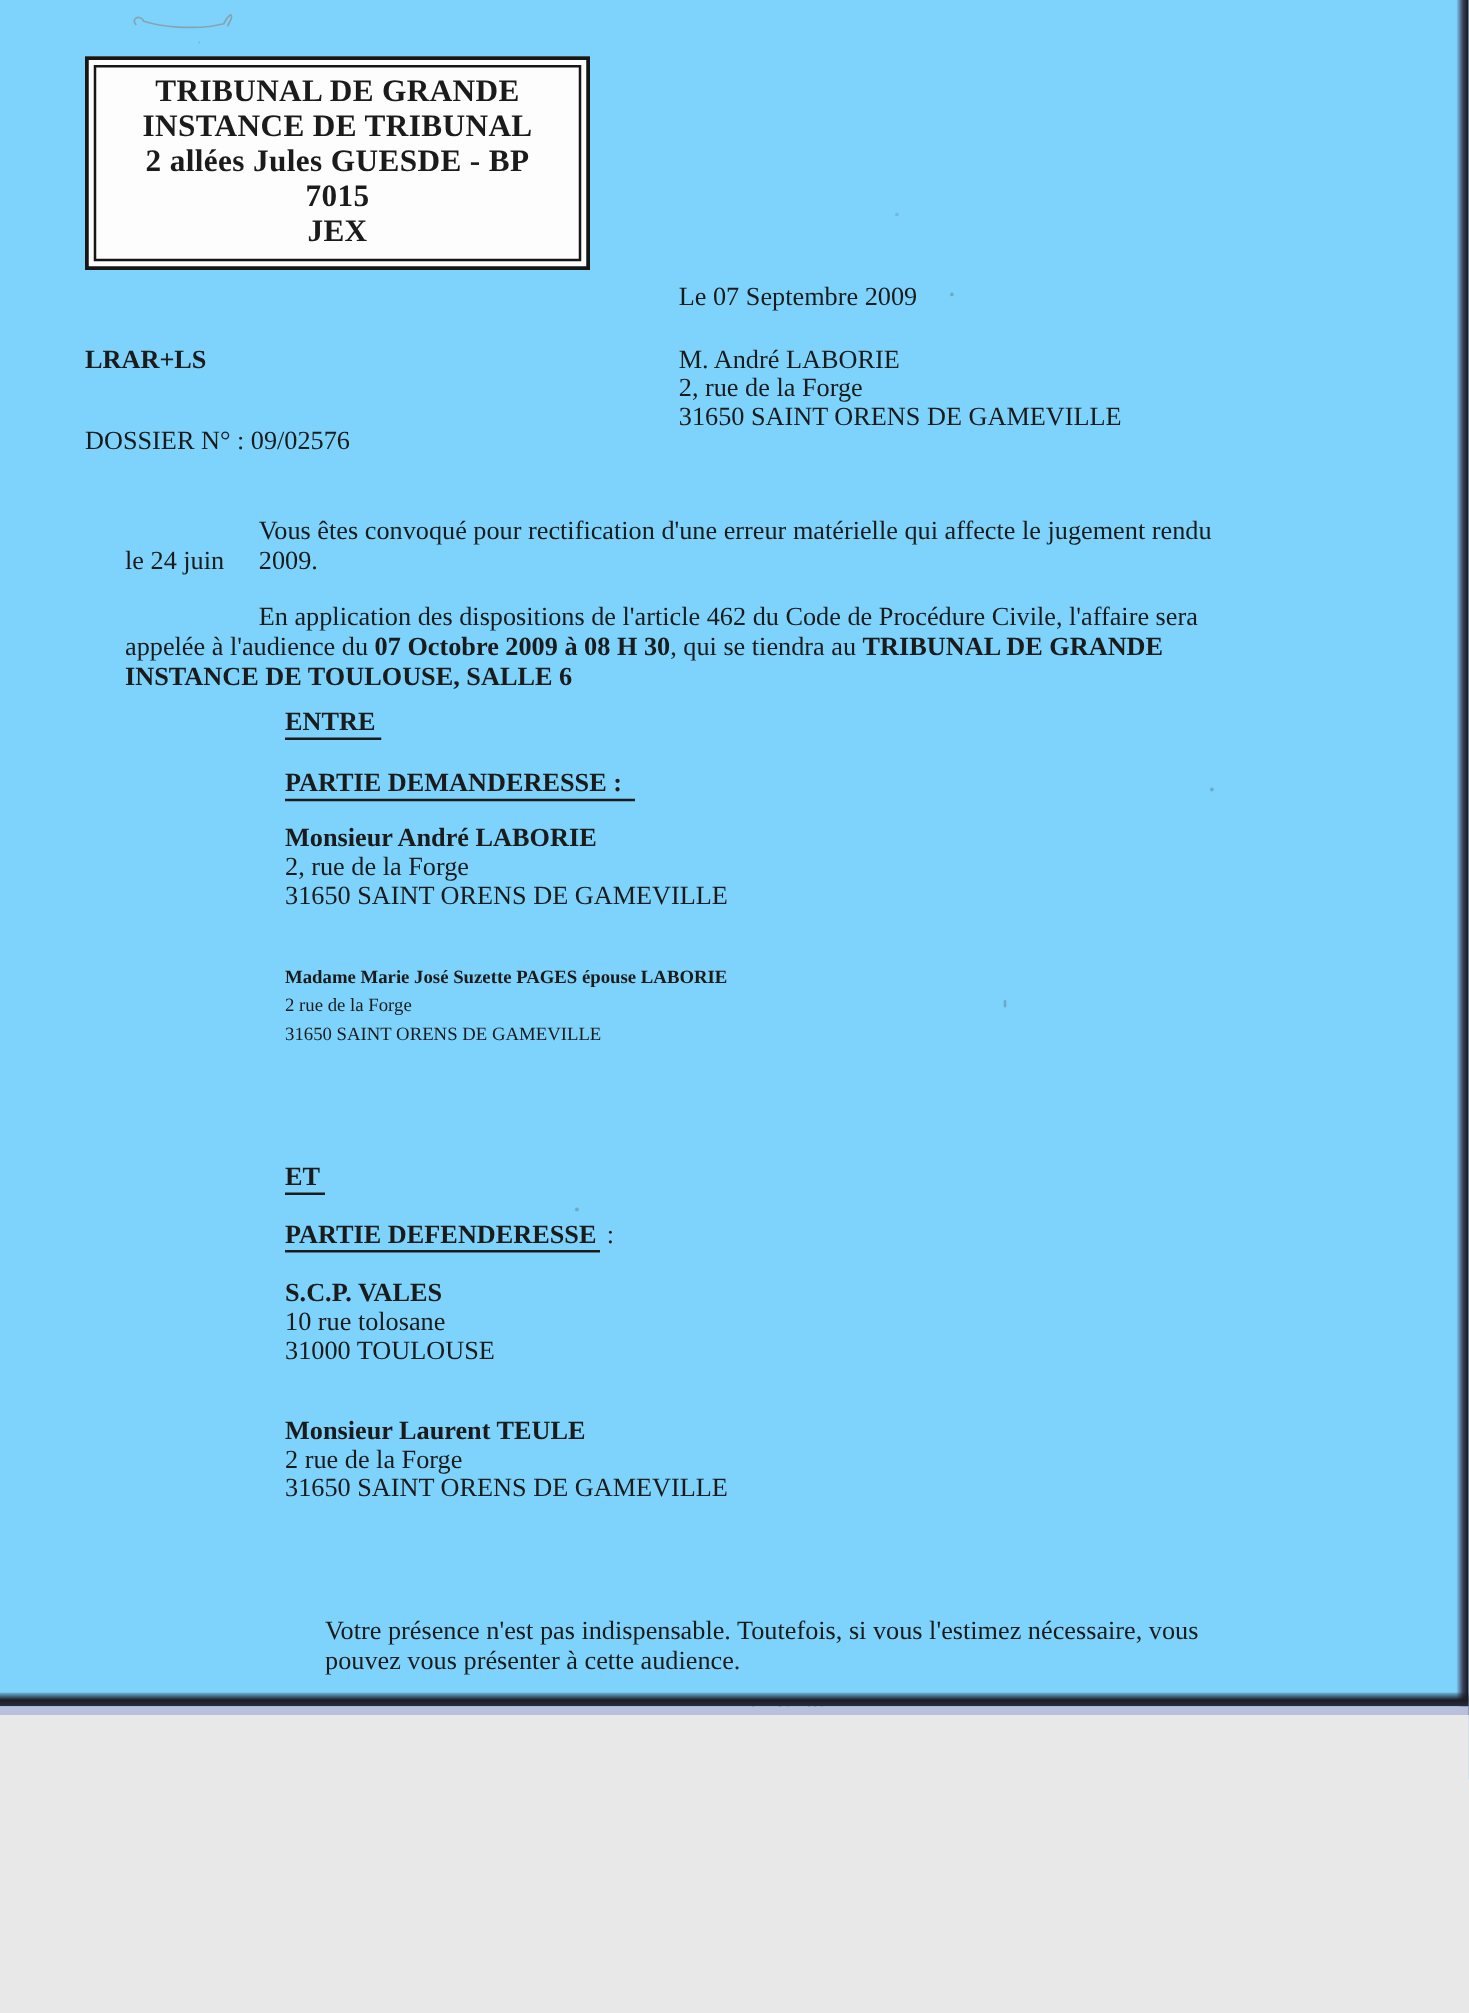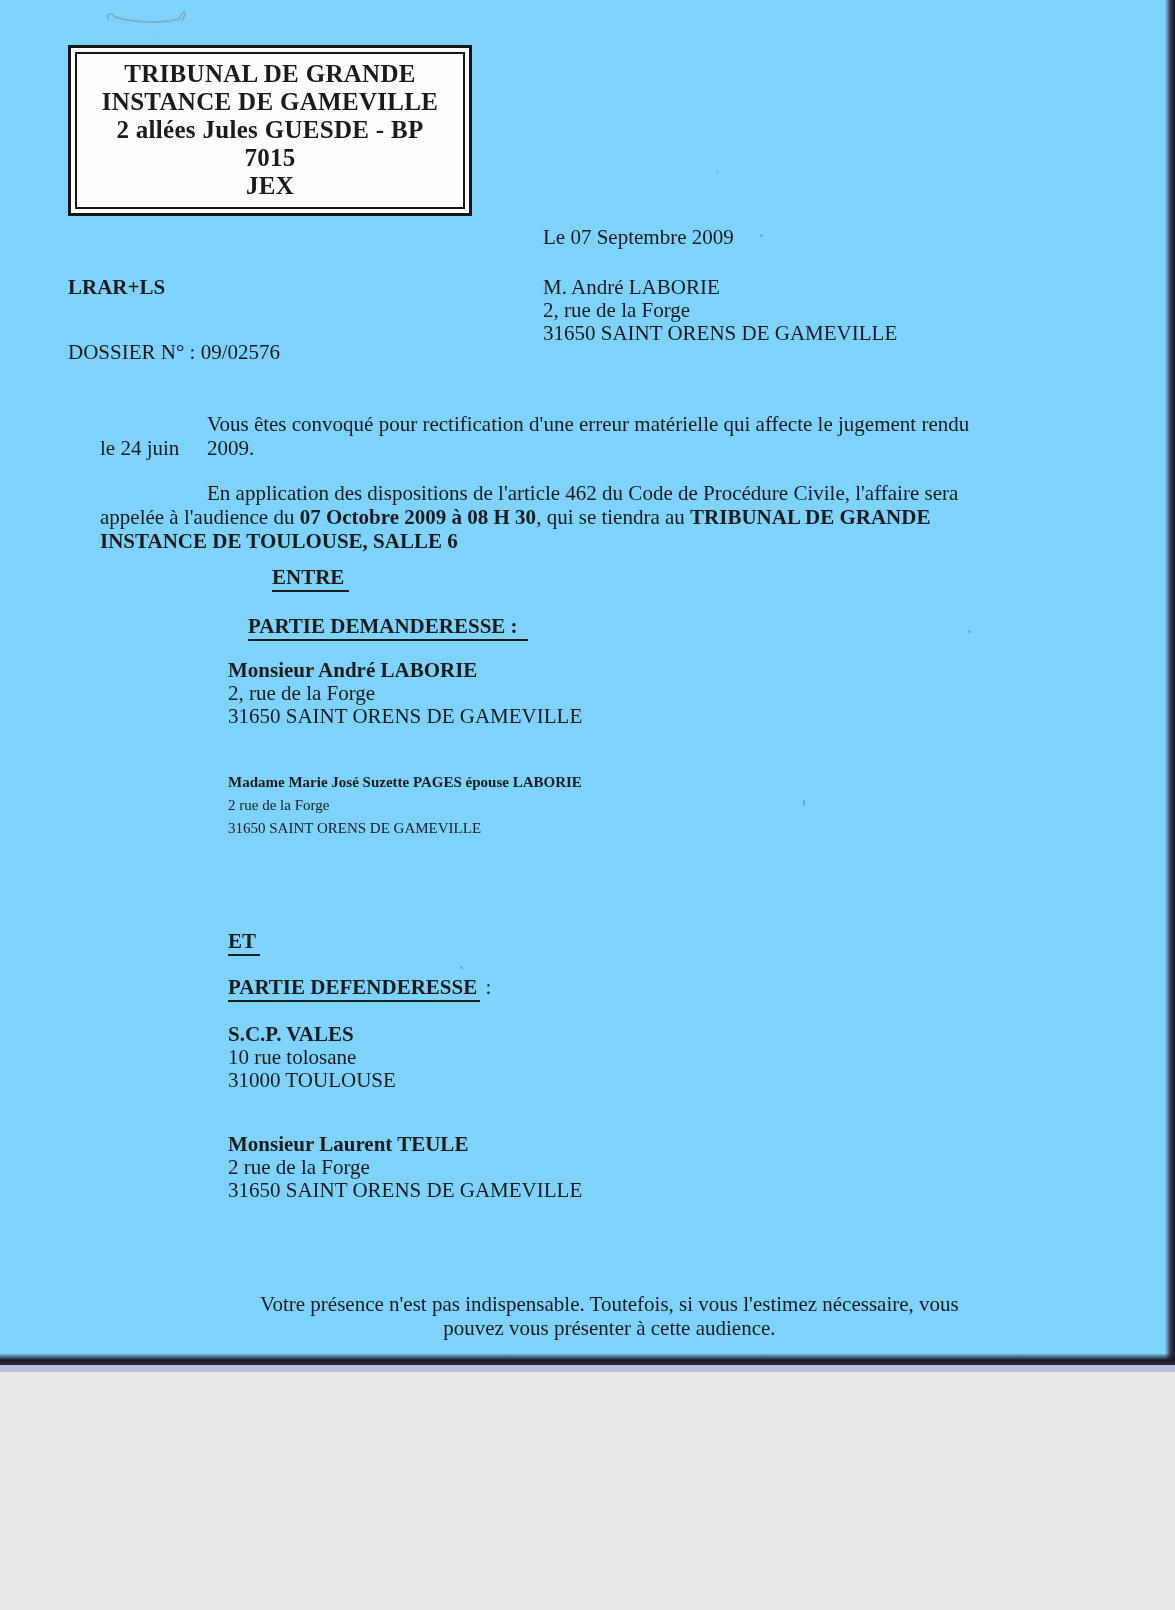--- a/index.html
+++ b/index.html
@@ -69,21 +69,21 @@
 <div class="page">
 
   <svg class="abs" style="left:103px;top:6px;" width="95" height="30" viewBox="0 0 95 30">
     <path d="M6 14 C1 9, 9 5, 12 11 C28 16, 50 17, 66 15 L76 13 C80 5, 83 4, 82 9 L79 15" fill="none" stroke="#8f8f8f" stroke-width="1.4" opacity="0.7"></path>
     <path d="M56 27 L57 29" stroke="#9a9a9a" stroke-width="1" opacity="0.5" fill="none"></path>
   </svg>
 
   <div class="abs letterbox">
     <div class="letterbox-inner">
       <div>TRIBUNAL DE GRANDE</div>
-      <div>INSTANCE DE GAMEVILLE</div>
+      <div>INSTANCE DE TRIBUNAL</div>
       <div>2 allées Jules GUESDE - BP</div>
       <div>7015</div>
       <div>JEX</div>
     </div>
   </div>
 
   <div class="abs t" style="left:543px;top:226px;">Le 07 Septembre 2009</div>
 
   <div class="abs t bold" style="left:68px;top:276px;">LRAR+LS</div>
 
@@ -102,25 +102,25 @@
 
   <div class="abs para" style="left:68px;top:481px;">
     <div class="ln"><span class="indent"></span><span>En application des dispositions de l'article 462 du Code de Procédure Civile, l'affaire sera</span></div>
     <div class="ln">
       <span>appelée à l'audience du </span><span class="bold">07 Octobre 2009 à 08 H 30</span><span>, qui se tiendra au </span><span class="bold">TRIBUNAL DE GRANDE</span>
     </div>
     <div class="ln bold">INSTANCE DE TOULOUSE, SALLE 6</div>
   </div>
 
   <div class="abs t bold" style="left:228px;top:566px;">
-    <span class="uline" style="padding-right:5px;margin-left:44px;">ENTRE</span>
+    <span class="uline" style="padding-right:5px;">ENTRE</span>
   </div>
 
   <div class="abs t bold" style="left:228px;top:615px;">
-    <span class="uline" style="padding-right:10px;margin-left:20px;">PARTIE DEMANDERESSE :</span>
+    <span class="uline" style="padding-right:10px;">PARTIE DEMANDERESSE :</span>
   </div>
 
   <div class="abs addr" style="left:228px;top:659px;font-size:21px;">
     <div class="ln bold">Monsieur André LABORIE</div>
     <div class="ln">2, rue de la Forge</div>
     <div class="ln">31650 SAINT ORENS DE GAMEVILLE</div>
   </div>
 
   <div class="abs addr" style="left:228px;top:771px;font-size:15px;">
     <div class="ln bold">Madame Marie José Suzette PAGES épouse LABORIE</div>
@@ -143,21 +143,21 @@
   </div>
 
   <div class="abs addr" style="left:228px;top:1133px;font-size:21px;">
     <div class="ln bold">Monsieur Laurent TEULE</div>
     <div class="ln">2 rue de la Forge</div>
     <div class="ln">31650 SAINT ORENS DE GAMEVILLE</div>
   </div>
 
   <div class="abs para" style="left:228px;top:1293px;">
     <div class="ln" style="line-height:23.5px;">Votre présence n'est pas indispensable. Toutefois, si vous l'estimez nécessaire, vous</div>
-    <div class="ln" style="line-height:23.5px;text-align:center;">pouvez vous présenter à cette audience.</div>
+    <div class="ln" style="line-height:23.5px;">pouvez vous présenter à cette audience.</div>
   </div>
 
   <div class="abs addr" style="left:600px;top:1358px;font-size:16px;">
     <div class="ln" style="line-height:23.5px;">Le Greffier,</div>
     <div class="ln" style="line-height:23.5px;">Sylvie ANDRIEU</div>
   </div>
 
   <div class="abs speck" style="left:760px;top:234px;width:3px;height:3px;"></div>
   <div class="abs speck" style="left:968px;top:630px;width:3px;height:3px;"></div>
   <div class="abs speck" style="left:803px;top:800px;width:2px;height:6px;border-radius:1px;"></div>

